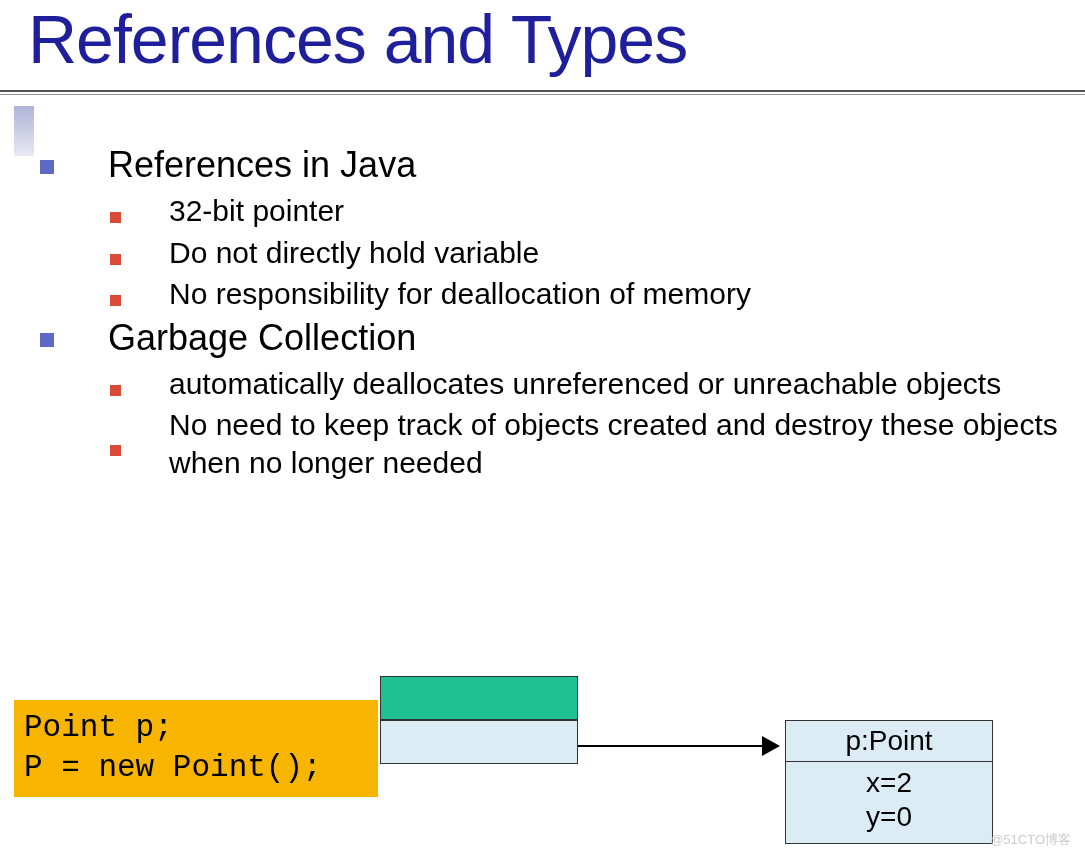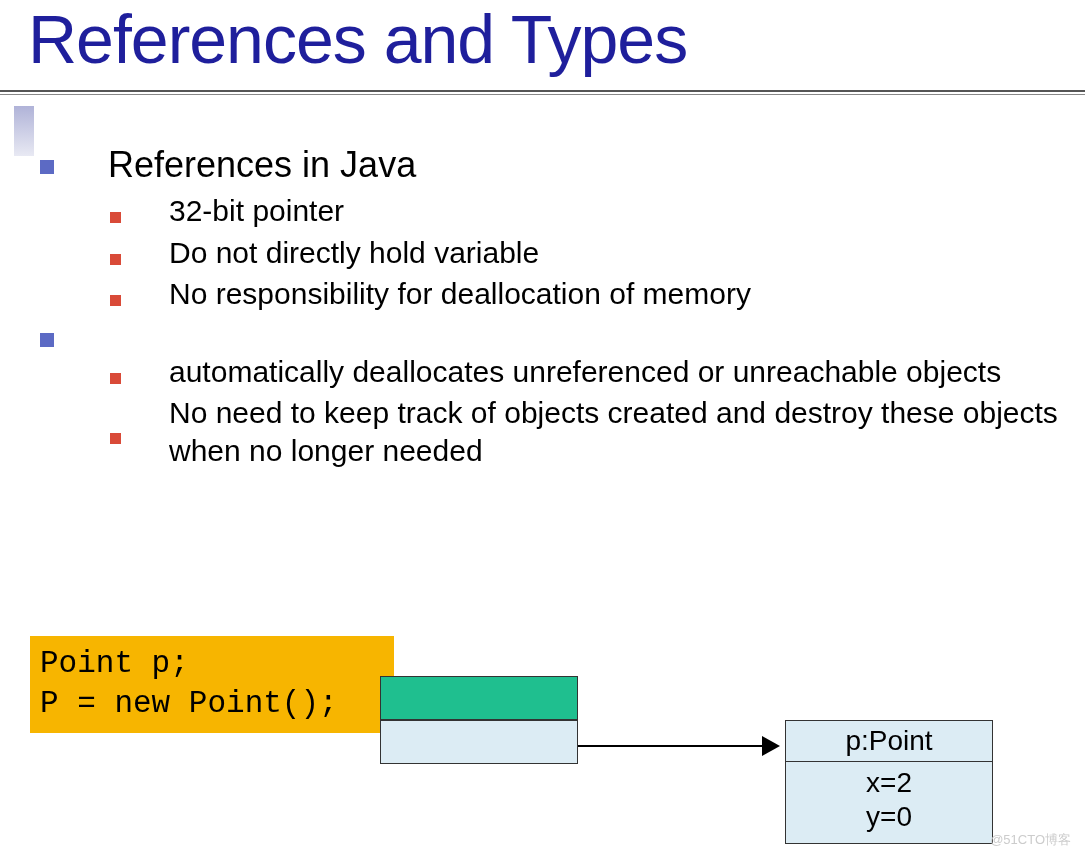--- a/index.html
+++ b/index.html
@@ -82,22 +82,21 @@
   .lvl2-text {
     font-size: 30px;
     color: #000;
     line-height: 1.25;
     max-width: 900px;
   }
 
   .code-area {
     position: absolute;
     left: 14px;
-    top: 636px;
-    margin-left: 16px;
+    top: 700px;
   }
   .code-block {
     background: #f7b500;
     font-family: "Courier New", monospace;
     font-size: 31px;
     color: #000;
     padding: 8px 10px 8px 10px;
     line-height: 1.3;
     width: 364px;
   }
@@ -194,20 +193,21 @@
     <div class="bullet-red"></div>
     <div class="lvl2-text">Do not directly hold variable</div>
   </div>
   <div class="lvl2">
     <div class="bullet-red"></div>
     <div class="lvl2-text">No responsibility for deallocation of memory</div>
   </div>
 
   <div class="lvl1">
     <div class="bullet-blue"></div>
+    <div class="lvl1-text">Garbage Collection</div>
   </div>
   <div class="lvl2">
     <div class="bullet-red"></div>
     <div class="lvl2-text">automatically deallocates unreferenced or unreachable objects</div>
   </div>
   <div class="lvl2">
     <div class="bullet-red"></div>
     <div class="lvl2-text">No need to keep track of objects created and destroy these objects when no longer needed</div>
   </div>
 

